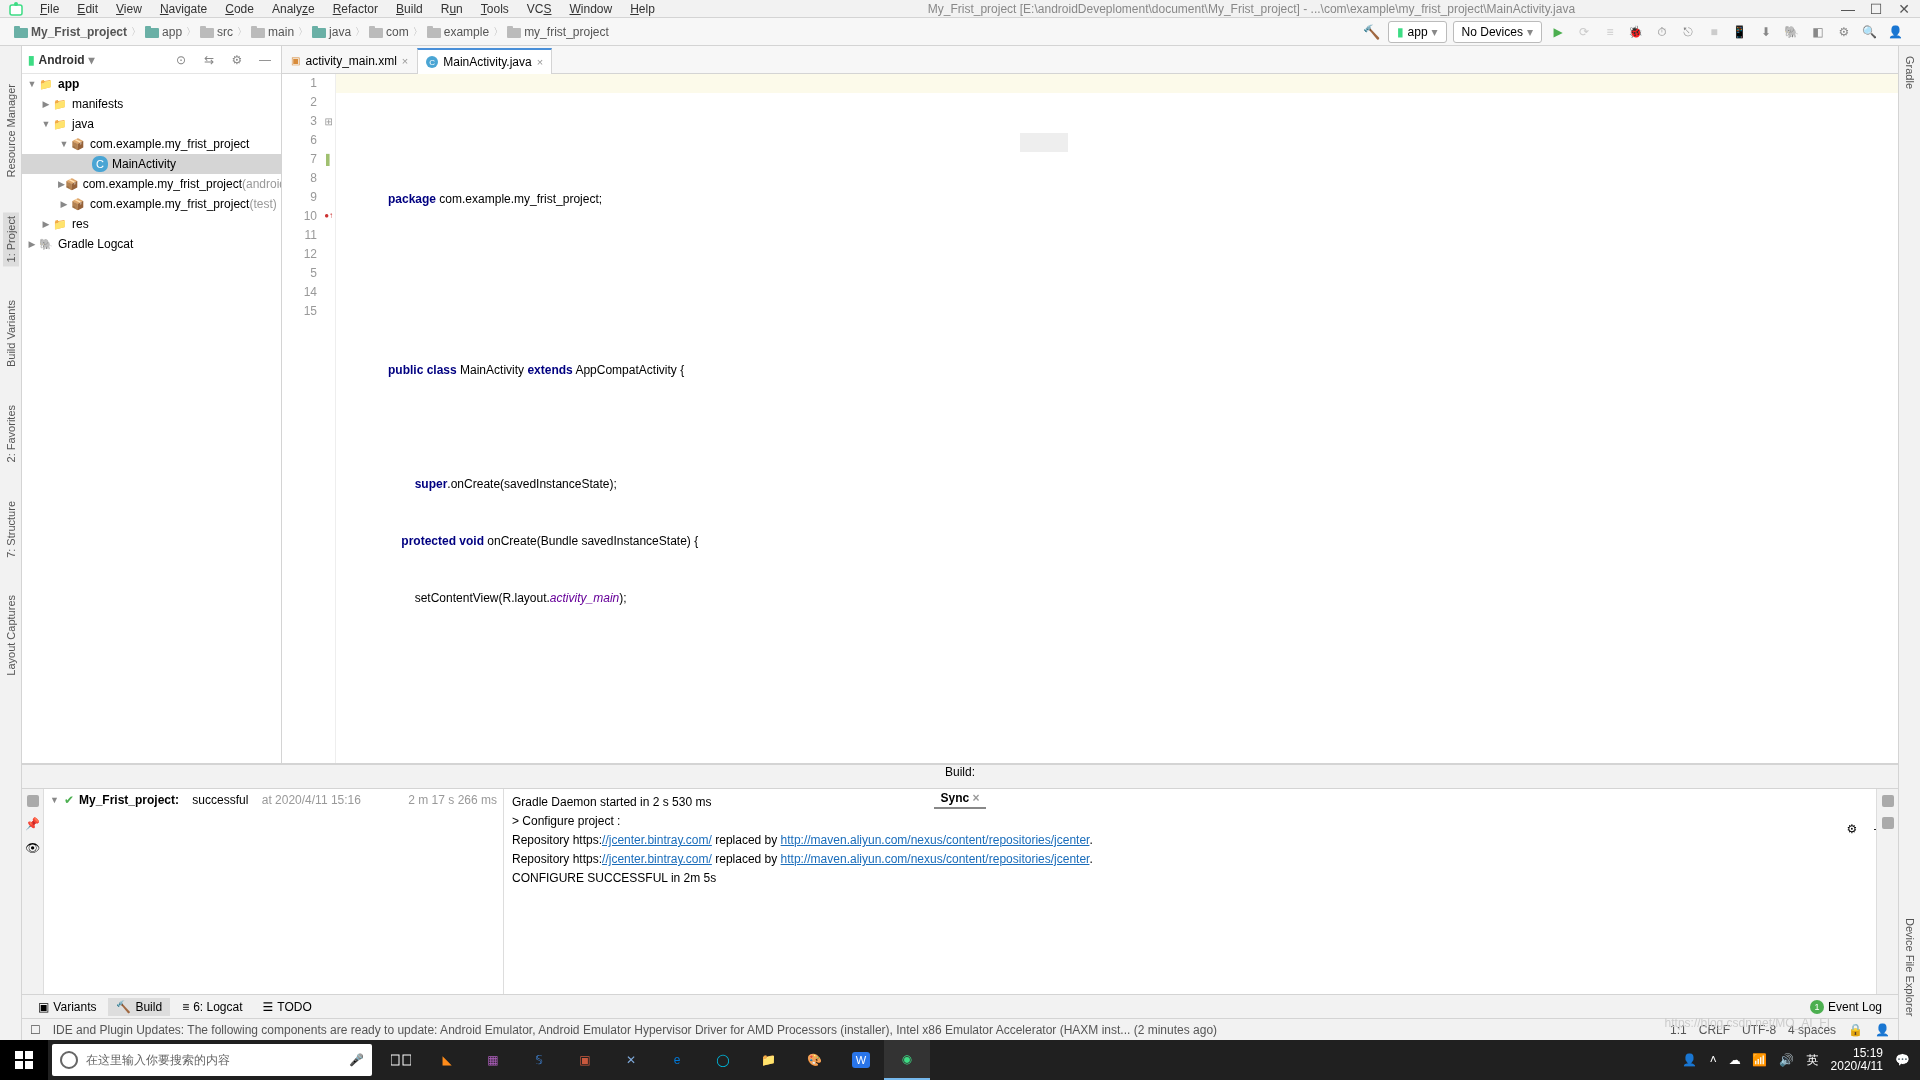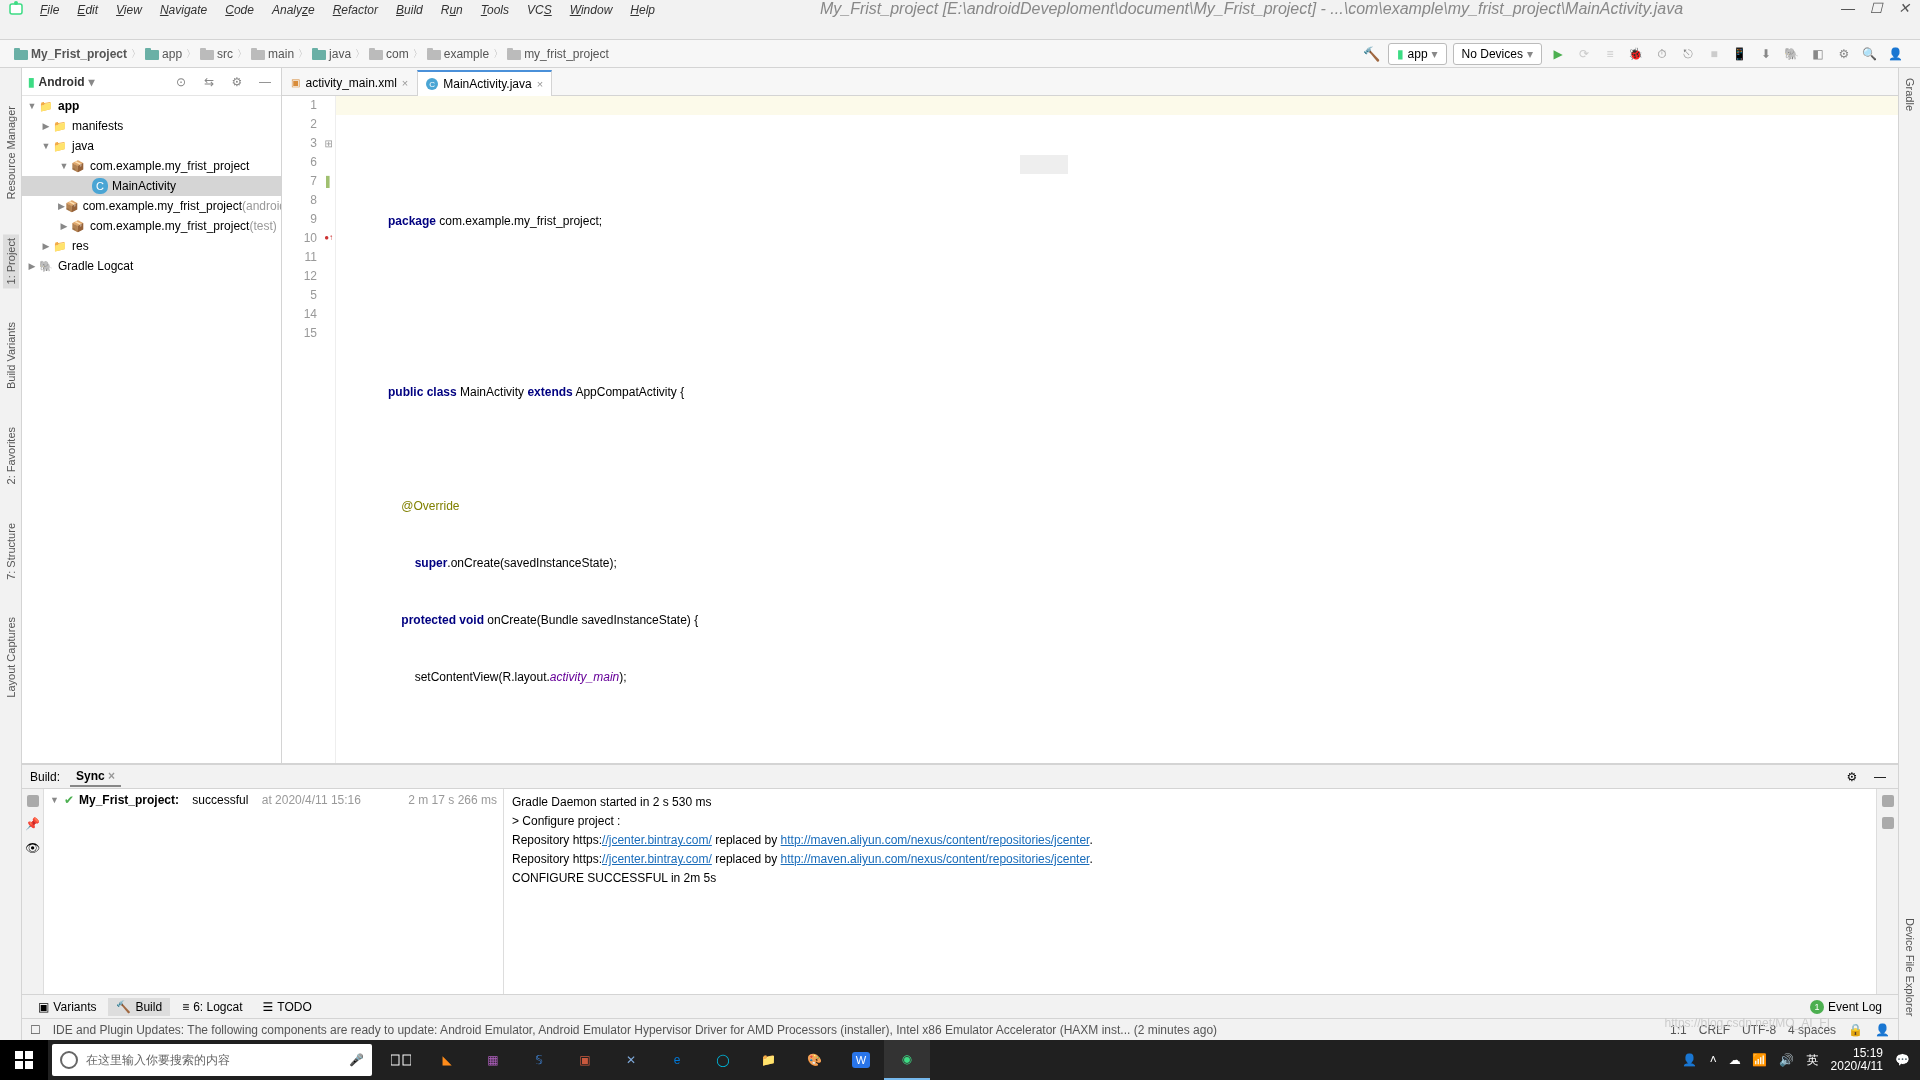--- a/index.html
+++ b/index.html
@@ -1,22 +1,22 @@
 <!DOCTYPE html>
 <html><head>
 <meta charset="utf-8">
 <style>
 * { margin:0; padding:0; box-sizing:border-box; font-family:"Segoe UI",Arial,sans-serif; font-size:12px; }
 body { width:1920px; height:1080px; background:#fff; overflow:hidden; display:flex; flex-direction:column; }
-.menubar { height:40px; background:#f2f2f2; display:flex; align-items:flex-start; padding:0 8px; border-bottom:1px solid #d4d4d4;font-style:italic; }
+.menubar { height:18px; background:#f2f2f2; display:flex; align-items:center; padding:0 8px; border-bottom:1px solid #d4d4d4; }
 .app-icon { width:16px; height:16px; margin-right:8px; display:inline-block; }
 .menu-items { display:flex; gap:2px; }
 .menu-item { padding:3px 8px; cursor:pointer; color:#333; }
 .menu-item u { text-decoration:underline; }
-.title-text { flex:1; text-align:center; color:#888; font-size:16px; white-space:nowrap; overflow:hidden; text-overflow:ellipsis; padding:0 10px;}
+.title-text { flex:1; text-align:center; color:#888; font-size:12px; white-space:nowrap; overflow:hidden; text-overflow:ellipsis; padding:0 10px;}
 .win-controls { display:flex; gap:12px; }
 .win-btn { width:16px; height:16px; display:flex; align-items:center; justify-content:center; cursor:pointer; color:#555; font-size:14px;}
 .toolbar { height:28px; background:#f7f7f7; border-bottom:1px solid #d4d4d4; display:flex; align-items:center; padding:0 14px; }
 .breadcrumb { display:flex; align-items:center; gap:4px; flex:1; }
 .crumb { display:flex; align-items:center; gap:3px; color:#555; }
 .crumb-icon { width:14px; height:12px; }
 .sep { color:#aaa; font-size:10px;}
 .toolbar-right { display:flex; align-items:center; gap:6px; }
 .hammer-icon { color:#8a8a00; font-size:14px; }
 .dropdown { border:1px solid #bbb; background:#fff; padding:2px 8px; border-radius:3px; display:flex; align-items:center; gap:4px; height:22px;}
@@ -54,21 +54,21 @@
 .gutter .g-icon { position:absolute; right:2px; top:2px; font-size:10px;}
 .code { flex:1; font-family:Consolas,monospace; font-size:12.5px; line-height:19px; padding-top:2px; white-space:pre; color:#000; position:relative; padding-left:4px;}
 .code .hl-line { position:absolute; left:0; right:0; height:19px; background:#fcfaea; top:0; z-index:0;}
 .code > div { position:relative; z-index:1; height:19px;padding-left:48px;}
 .kw { color:#000080; font-weight:bold; }
 .anno { color:#808000; }
 .str-it { color:#660099; font-style:italic; }
 .sep-line { position:absolute; top:0; bottom:0; left:680px; width:1px; background:#eee; }
 .green-check { color:#4CAF50; font-size:12px;}
 .build-panel { height:230px; display:flex; flex-direction:column; border-top:1px solid #d4d4d4;}
-.build-header { height:24px; background:#f2f2f2; border-bottom:1px solid #d4d4d4; display:flex; align-items:center; padding:0 8px; gap:10px;}
+.build-header { height:24px; background:#f2f2f2; border-bottom:1px solid #d4d4d4; display:flex; align-items:center; padding:0 8px; gap:10px;flex-direction:column;}
 .build-tab { padding:2px 6px; cursor:pointer;}
 .build-tab.active { font-weight:bold; border-bottom:2px solid #888;}
 .build-header-right { margin-left:auto; display:flex; gap:8px;}
 .build-body { flex:1; display:flex; }
 .build-left-icons { width:22px; background:#f2f2f2; border-right:1px solid #ddd; display:flex; flex-direction:column; align-items:center; gap:10px; padding-top:6px;}
 .build-tree { width:460px; border-right:1px solid #ddd; padding:4px 6px;}
 .build-tree-row { display:flex; align-items:center; gap:5px;}
 .build-output { flex:1; padding:4px 8px; font-family:Consolas,monospace; font-size:12.5px; line-height:19px; overflow:auto;}
 .build-output a { color:#1a6dbb; text-decoration:underline;}
 .build-right-icons { width:22px; background:#f2f2f2; border-left:1px solid #ddd; display:flex; flex-direction:column; align-items:center; gap:10px; padding-top:6px;}
@@ -325,21 +325,20 @@
               <div class="ln">15</div>
           </div>
           <div class="code">
             <div class="hl-line"></div>
             <div class="sep-line"></div>
             <div><span class="kw">package</span><span> com.example.my_frist_project;</span></div>
             <div> </div>
             <div> </div>
             <div><span class="kw">public class</span><span> MainActivity </span><span class="kw">extends</span><span> AppCompatActivity {</span></div>
             <div> </div>
-            <div>    <span class="anno">@Override</span></div>
             <div><span class="kw">        super</span><span>.onCreate(savedInstanceState);</span></div>
             <div><span class="kw">    protected void</span><span> onCreate(Bundle savedInstanceState) {</span></div>
             <div><span>        setContentView(R.layout.</span><span class="str-it">activity_main</span><span>);</span></div>
             
             
             
             
           </div>
         </div>
       </div>

